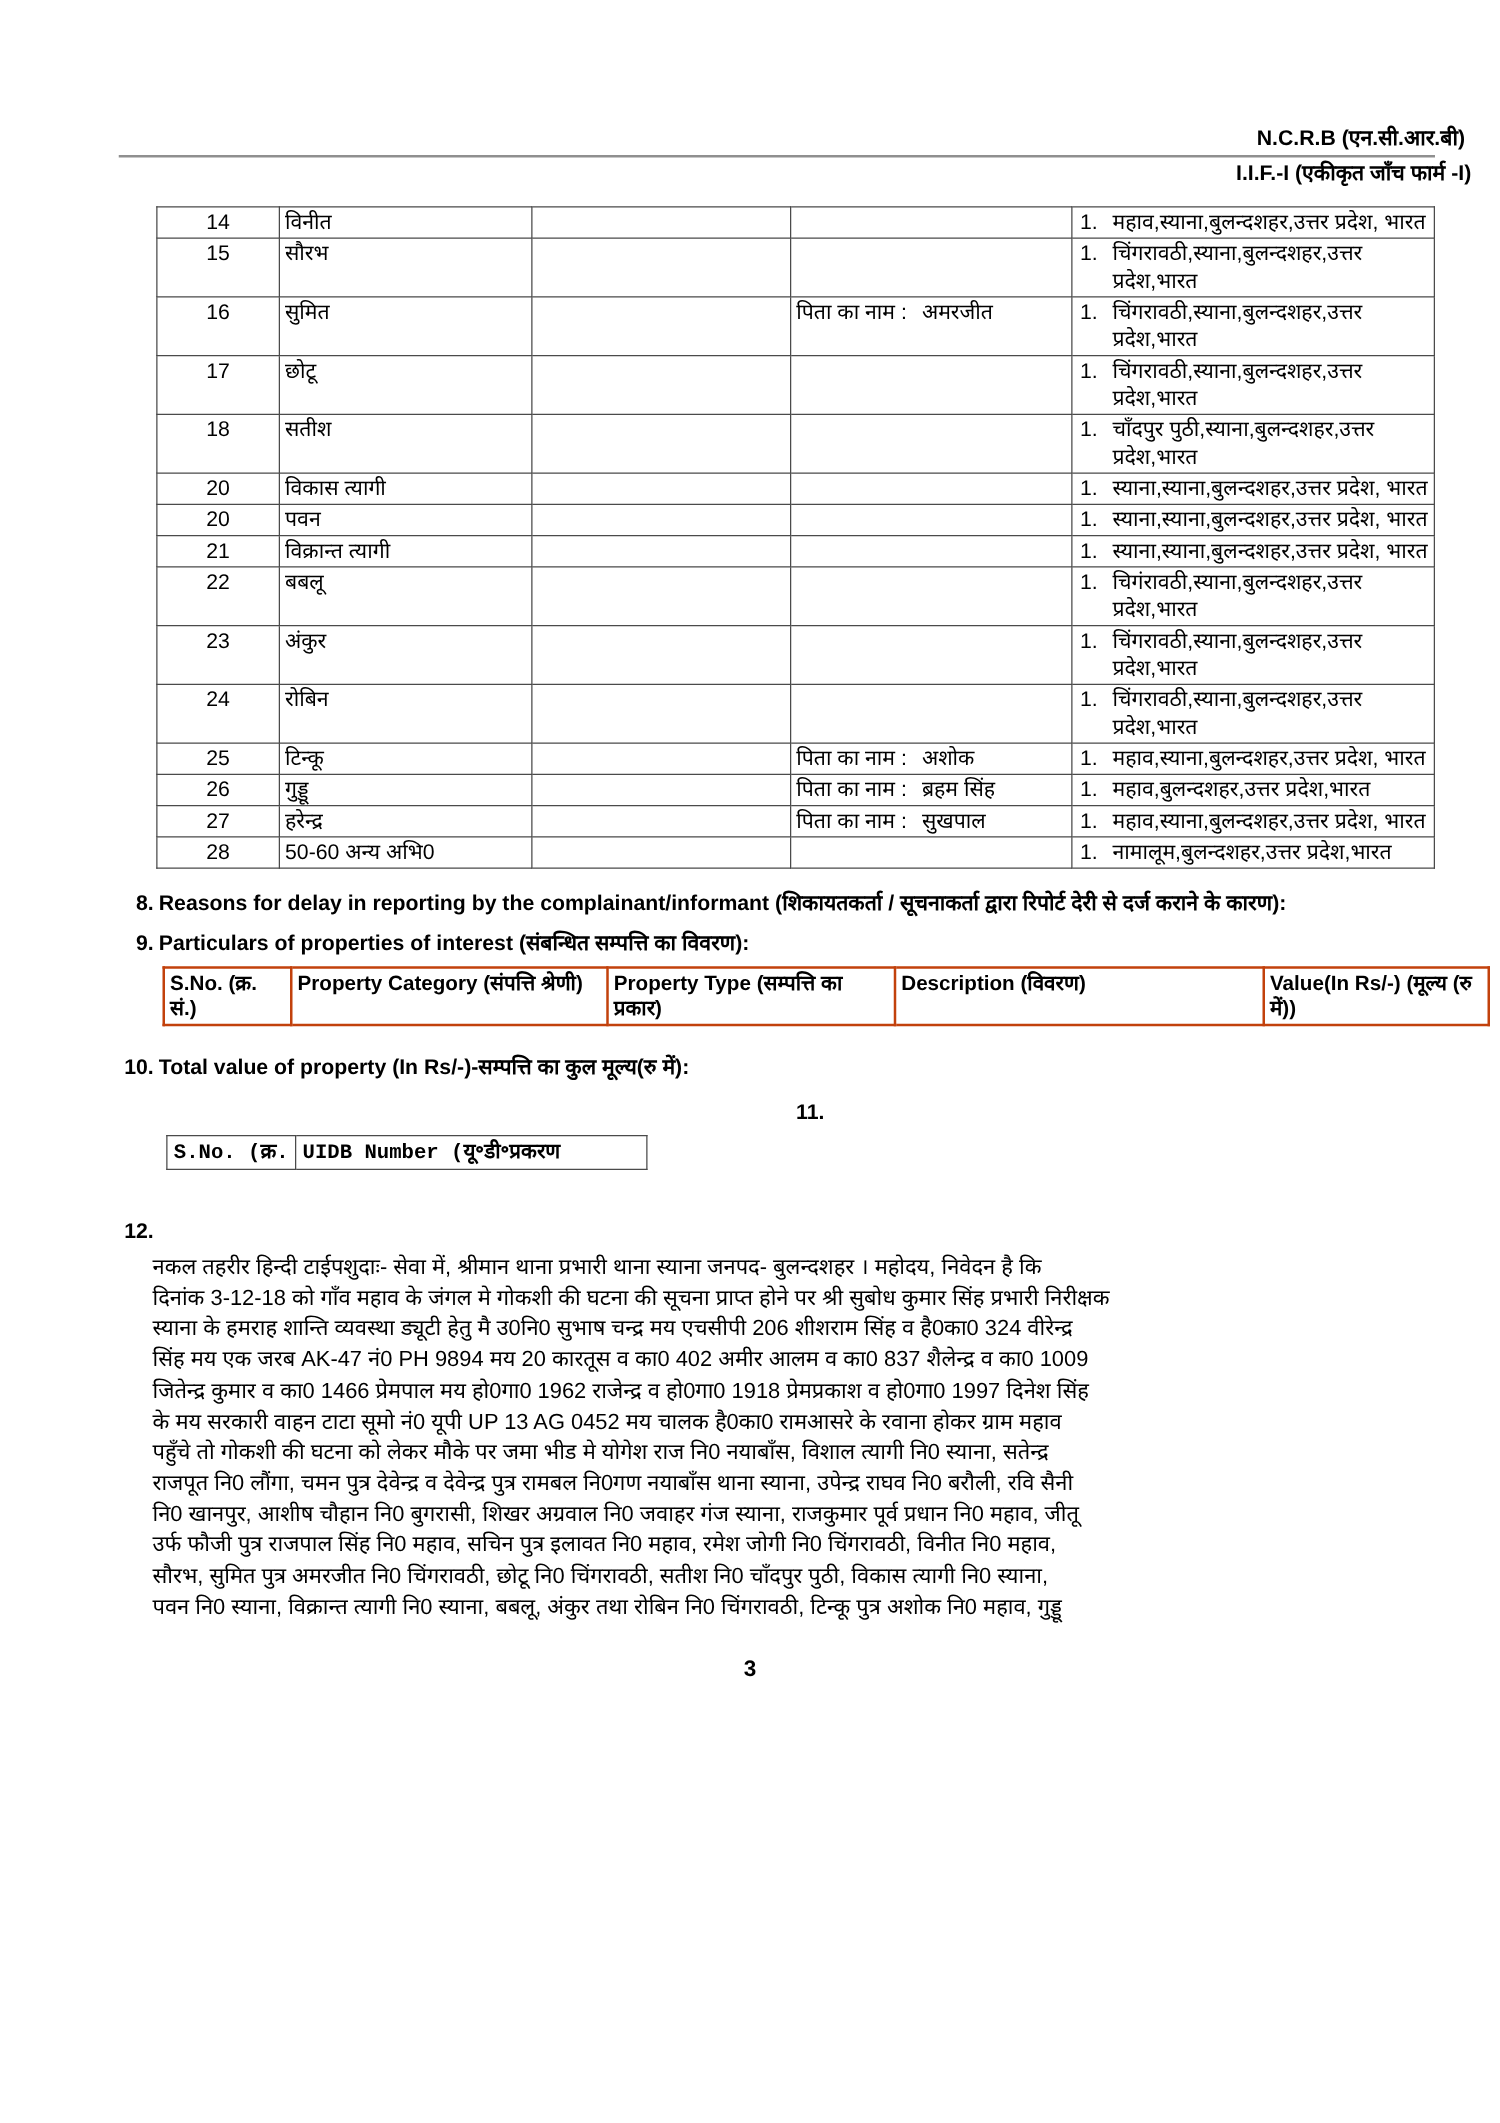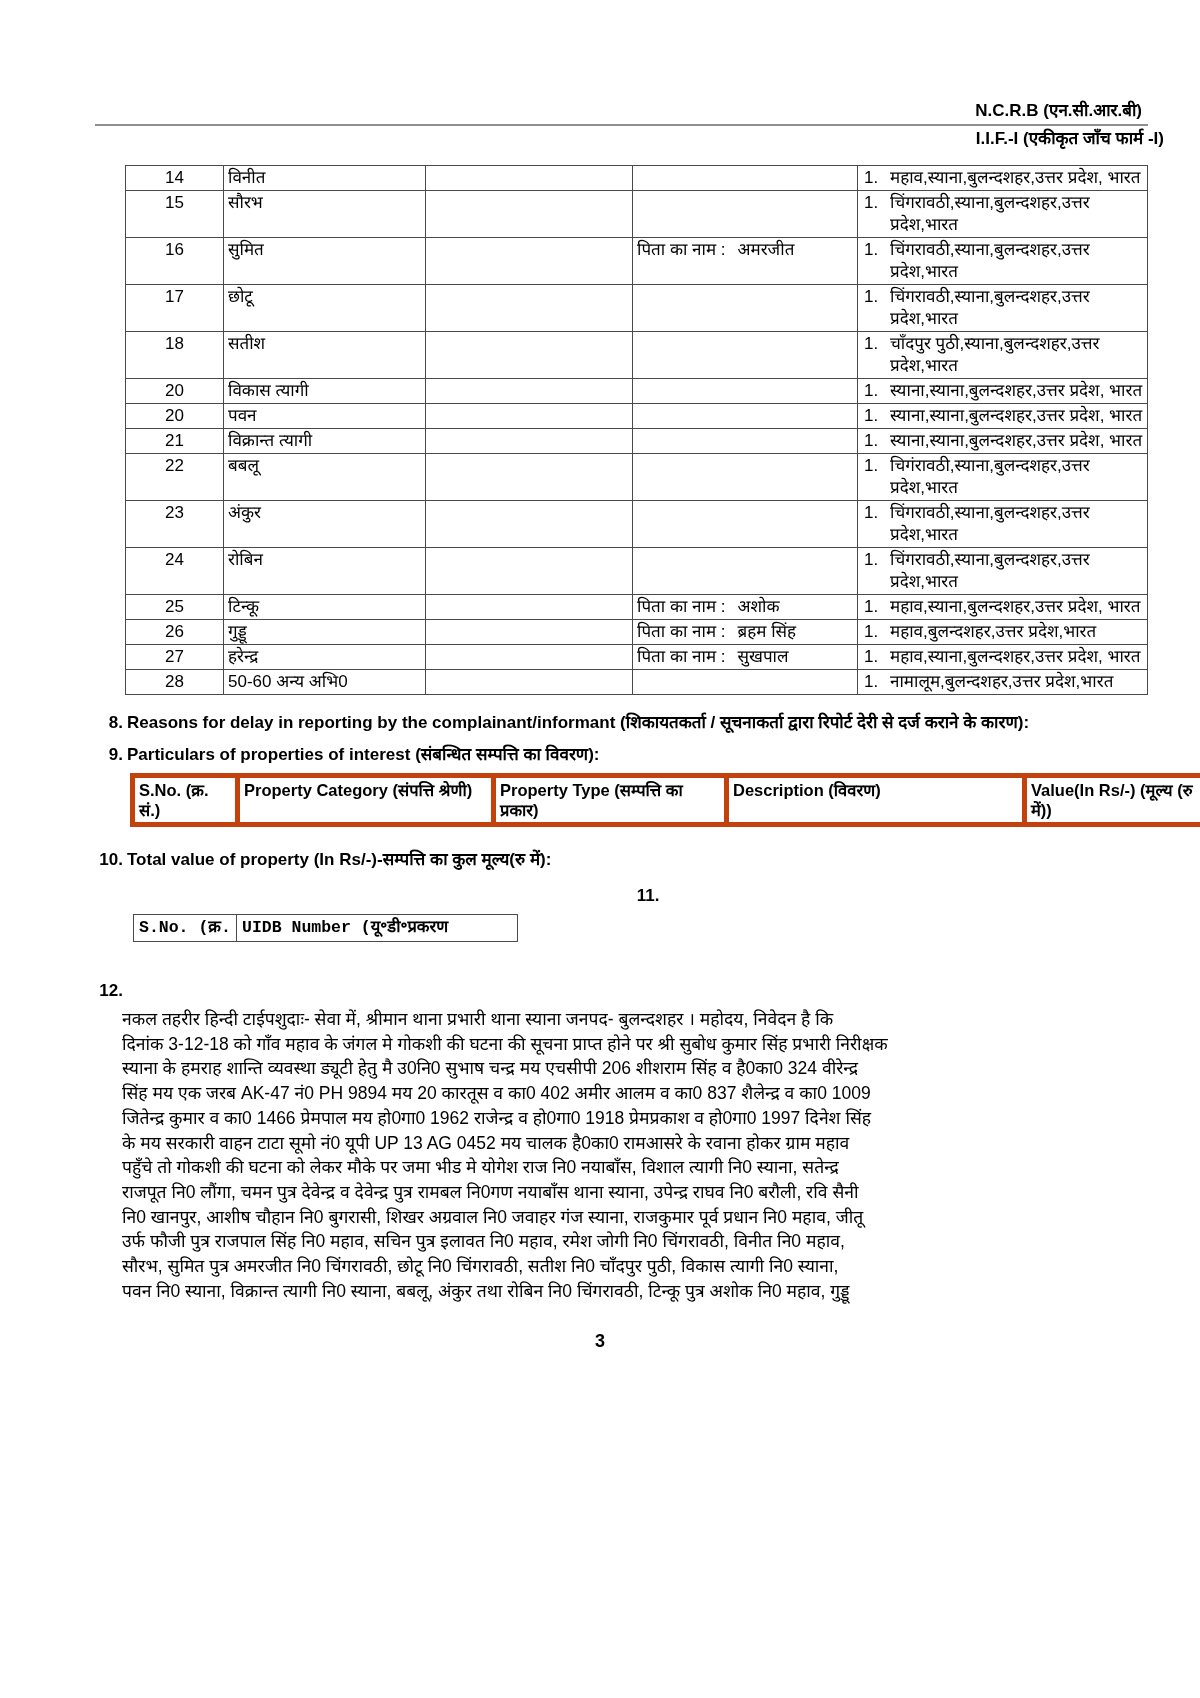--- a/index.html
+++ b/index.html
@@ -8,29 +8,29 @@
     width:1200px;height:1698px;
     margin:0 auto;
     background:#ffffff;
     font-family:"Liberation Sans","DejaVu Sans",sans-serif;
     color:#000;
     overflow:hidden;
   }
   
   .hdr{padding-top:100px;}
   .hdr-line1{
-    text-align:right;padding-right:58px;
+    text-align:right;padding-right:28px;
     font-weight:bold;font-size:17px;line-height:22px;
   }
   .hdr-rule{
     border:0;border-top:2px solid #8f8f8f;
     margin:2px 52px 0 95px;
   }
   .hdr-line2{
-    text-align:right;padding-right:36px;
+    text-align:right;padding-right:23px;
     font-weight:bold;font-size:17px;line-height:24px;
     margin-top:1px;
   }
   
   table{border-collapse:collapse;}
   .acc-table{
     margin:14px 0 0 125px;
     width:977px;
     table-layout:fixed;
     font-size:17px;line-height:22px;padding-left:16px;
@@ -63,21 +63,21 @@
   .sec11{margin-top:11px;justify-content:center;}
   .sec12{margin-top:36px;align-items:center;}
   
   .prop-table{
     margin:6px 0 0 130px;
     width:1010px;
     table-layout:fixed;
     font-size:16.5px;line-height:20px;
   }
   .prop-table th{
-    border:5px solid #c2410c;
+    border:2px solid #c2410c;
     vertical-align:top;text-align:left;
     padding:2px 4px;font-weight:bold;
   }
   .prop-table .p1{width:92px;}
   .prop-table .p2{width:243px;}
   .prop-table .p3{width:220px;}
   .prop-table .p4{width:285px;}
   .prop-table .p5{width:170px;}
   
   .uidb-table{

